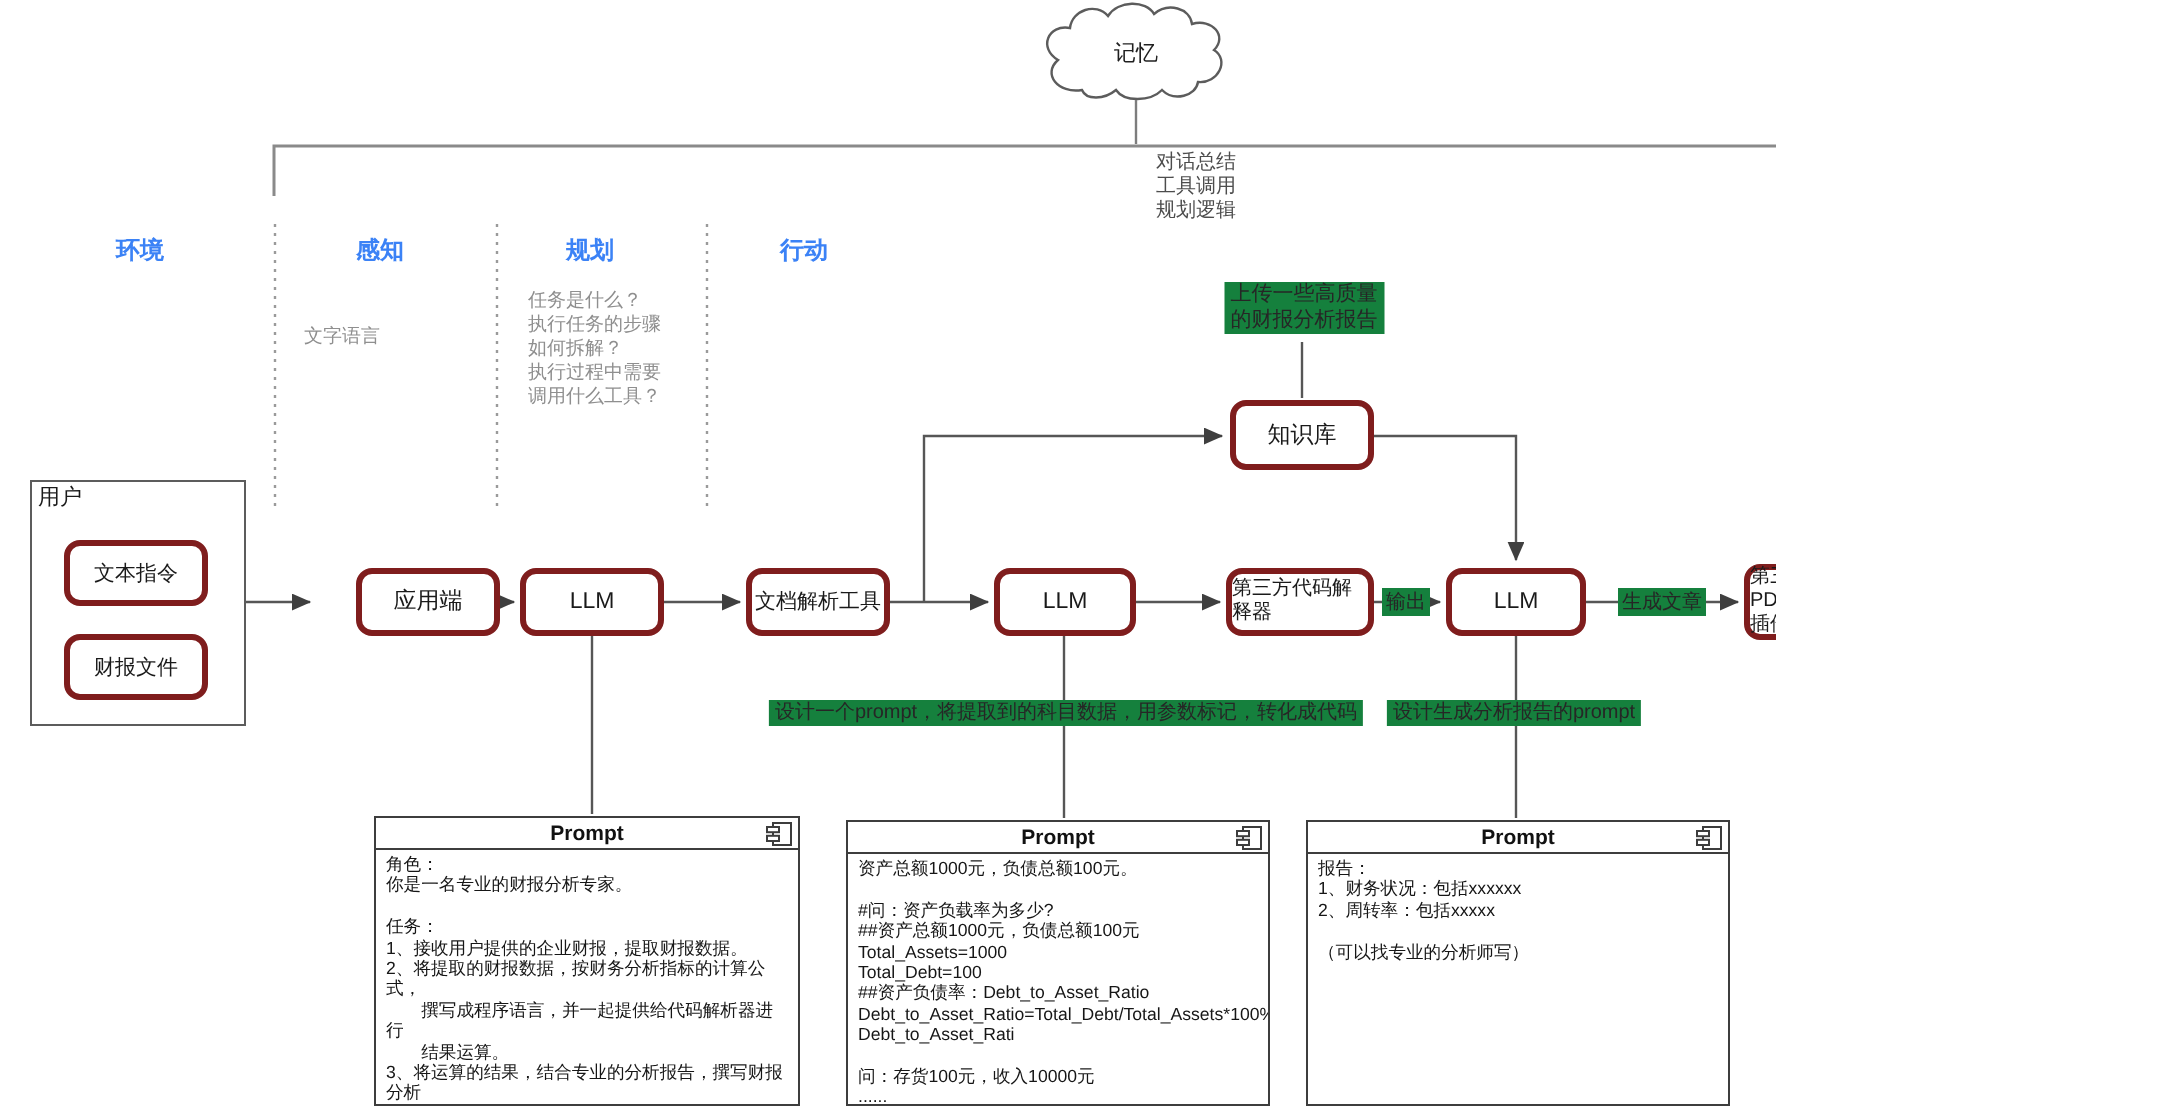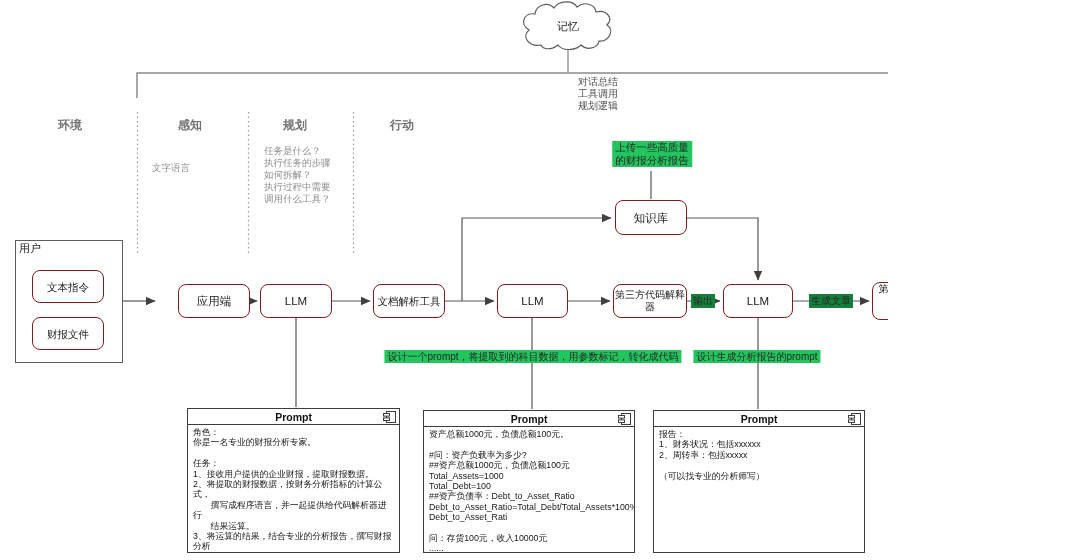--- a/index.html
+++ b/index.html
@@ -6,39 +6,39 @@
   .stage{position:relative;width:888px;height:560px;background:#fff;overflow:hidden;
          font-family:"Liberation Sans","DejaVu Sans",sans-serif;color:#202020;}
   .abs{position:absolute;}
   .wires{position:absolute;left:0;top:0;width:1080px;height:560px;pointer-events:none;}
   .pre{white-space:pre-wrap;}
   .preline{white-space:pre-line;}
 
   .cloud-label{font-size:11px;color:#202020;text-align:center;}
   .mem-notes{font-size:10px;line-height:12px;color:#4d4d4d;}
 
-  .col-h{font-size:12px;font-weight:bold;color:#737373;text-align:center;width:60px;margin-left:-30px;}
+  .col-h{font-size:12px;font-weight:bold;color:#3b82f6;text-align:center;width:60px;margin-left:-30px;}
   .gray{color:#8f8f8f;}
   .perc-note{font-size:9.5px;text-align:left;width:80px;margin-left:-40px;}
   .plan-q{font-size:9.5px;line-height:12px;}
 
-  .node{position:absolute;border:1px solid #7f1d1d;border-radius:8px;background:#fff;
-        display:flex;align-items:center;justify-content:center;text-align:center;
+  .node{position:absolute;border:3px solid #7f1d1d;border-radius:8px;background:#fff;
+        display:flex;align-items:center;justify-content:center;text-align:left;
         font-size:11.5px;color:#1a1a1a;box-sizing:border-box;line-height:12px;}
   .node.sm{font-size:10.5px;}
   .node.xs{font-size:10px;}
   .ellipse{border-radius:50%;}
 
   .user-frame{position:absolute;left:15px;top:240px;width:108px;height:123px;
               border:1px solid #5c5c5c;background:#fff;box-sizing:border-box;}
   .frame-tab{position:absolute;left:19px;top:241px;font-size:11px;color:#1a1a1a;}
 
   .edge-label{position:absolute;background:#15803d;font-size:10px;color:#262626;
               padding:0 2px;transform:translate(-50%,-50%);}
-  .note{position:absolute;font-size:10.5px;color:#262626;background:#22c55e;
+  .note{position:absolute;font-size:10.5px;color:#262626;background:#15803d;
         transform:translateX(-50%);text-align:left;line-height:13px;padding:0 3px;}
 
   .prompt-box{position:absolute;border:1px solid #3d3d3d;background:#fff;box-sizing:border-box;overflow:hidden;}
   .prompt-head{position:relative;height:15px;border-bottom:1px solid #3d3d3d;
                display:flex;align-items:center;justify-content:center;}
   .prompt-title{font-size:10.5px;font-weight:bold;color:#111;}
   .comp-icon{position:absolute;right:3px;top:2px;}
   .prompt-body{font-size:8.8px;line-height:10.4px;color:#161616;padding:2px 4px 2px 5px;}
 </style>
 </head>

